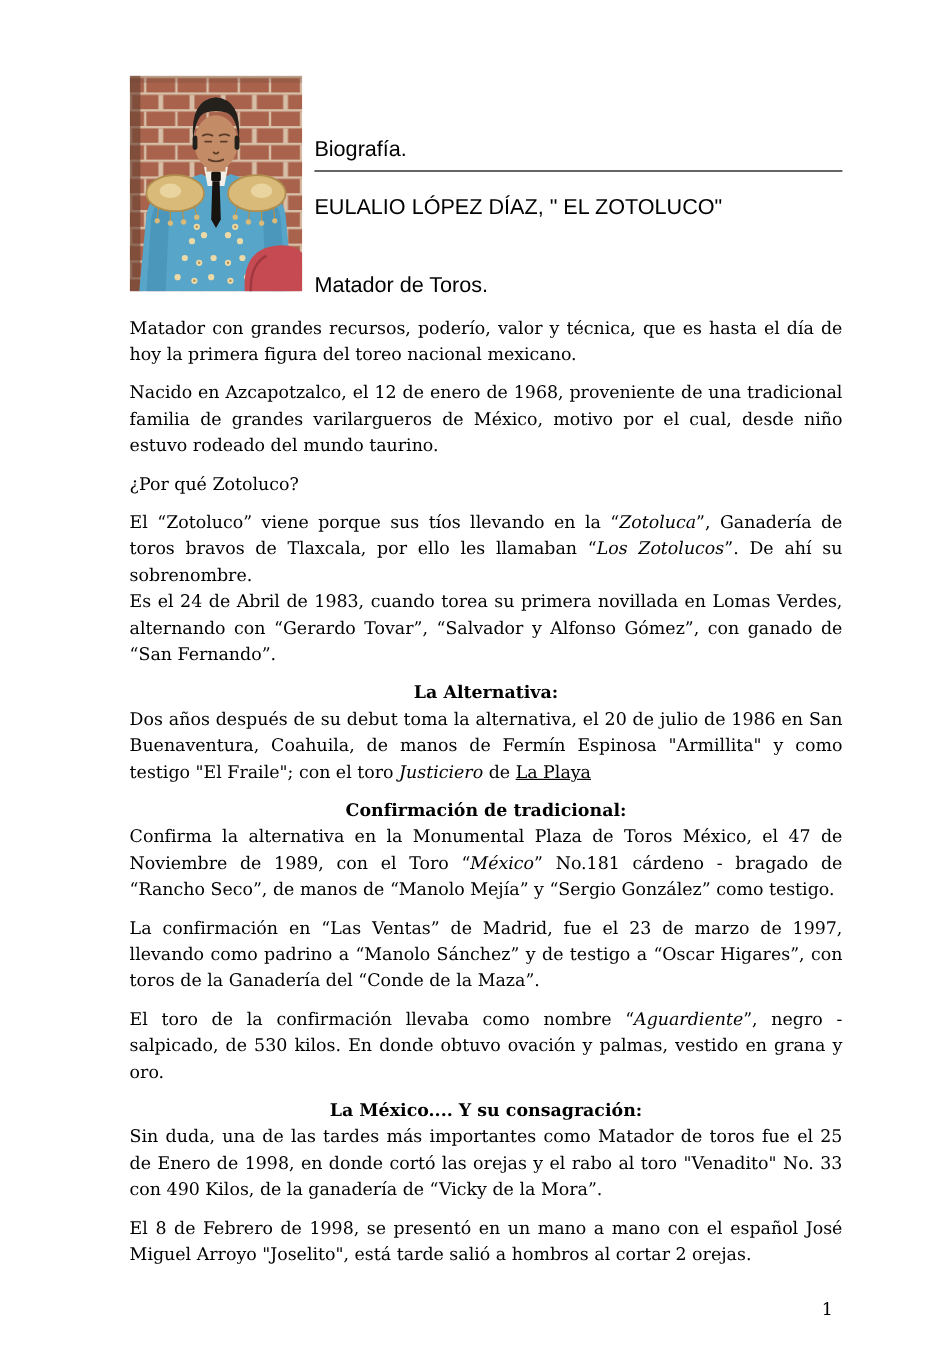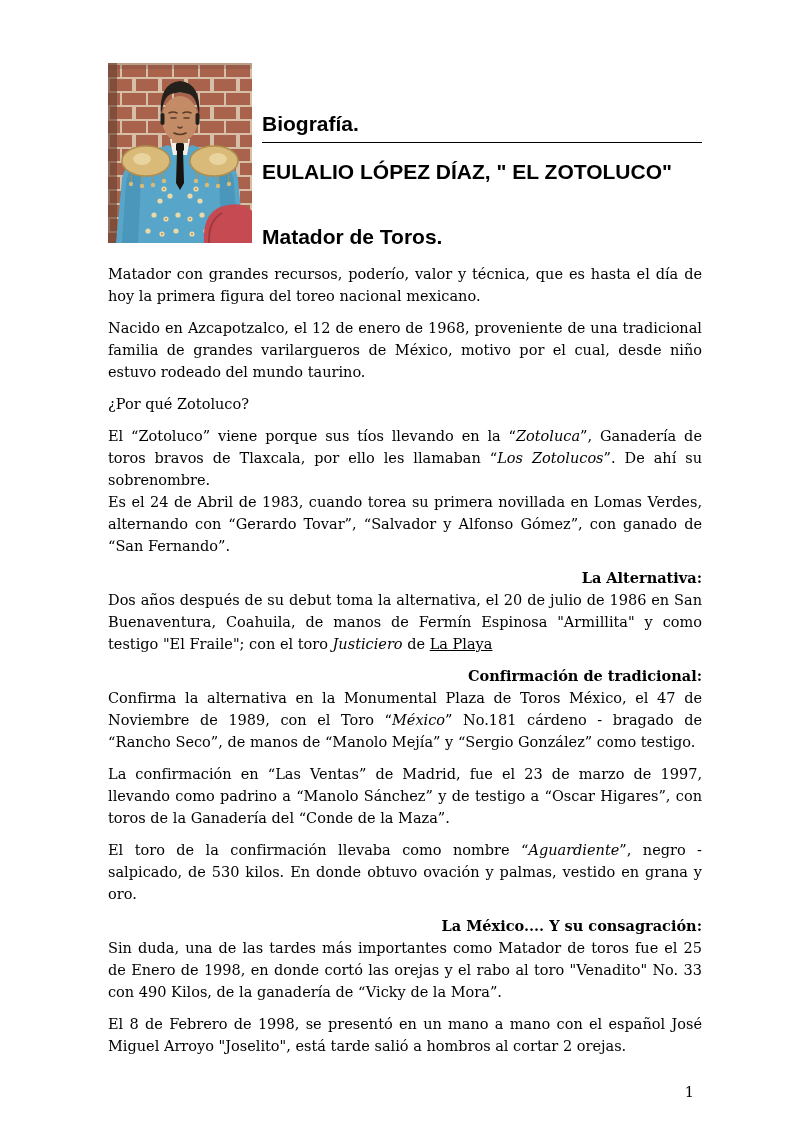--- a/index.html
+++ b/index.html
@@ -14,34 +14,34 @@
     color: #000;
     font-family: "DejaVu Serif", serif;
   }
   
   .header-row { display: flex; height: 180px; margin-bottom: 20px; }
   .photo { width: 144px; height: 180px; flex: none; overflow: hidden; }
   .photo svg { display: block; width: 144px; height: 180px; }
   .header-text { flex: 1; padding-left: 10px; }
   .doc-title, .doc-name, .doc-subtitle {
     font-family: "Liberation Sans", sans-serif;
-    font-weight: 700;
-    font-size: 21px;
+    font-weight: 400;
+    font-size: 18px;
     line-height: 18px;
     white-space: nowrap;
   }
   .doc-title { margin-top: 52px; }
   .title-rule { border: none; border-top: 1px solid #000; margin: 9px 0 0 0; }
   .doc-name { margin-top: 20px; }
   .doc-subtitle { margin-top: 47px; }
   
   .doc-blocks { font-size: 14.5px; line-height: 22px; }
   .doc-paragraph { margin: 0 0 10px 0; text-align: justify; }
   .doc-paragraph.tight { margin-bottom: 0; }
-  .doc-heading { margin: 0; font-weight: 700; text-align: right; }
+  .doc-heading { margin: 0; font-weight: 700; text-align: center; }
   .seg-italic { font-style: italic; }
   .seg-underline { text-decoration: underline; }
   
   .page-number {
     position: absolute;
     top: 1082px;
     right: 91px;
     padding-right: 8px;
     font-size: 14.5px;
     line-height: 20px;

